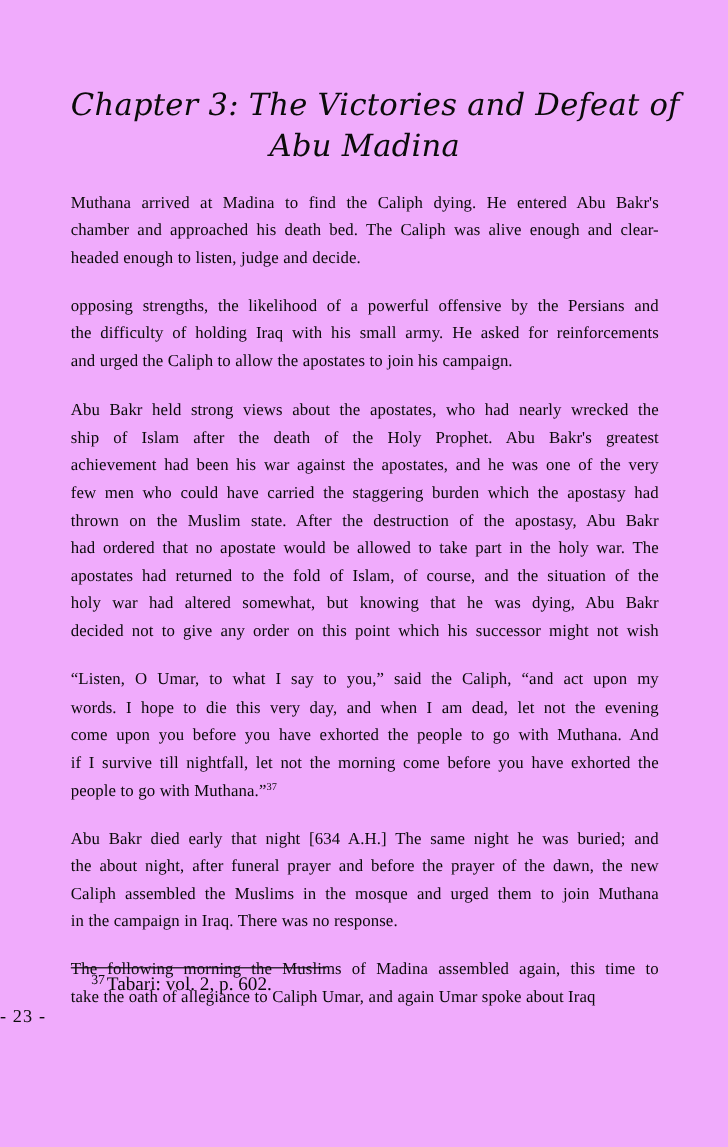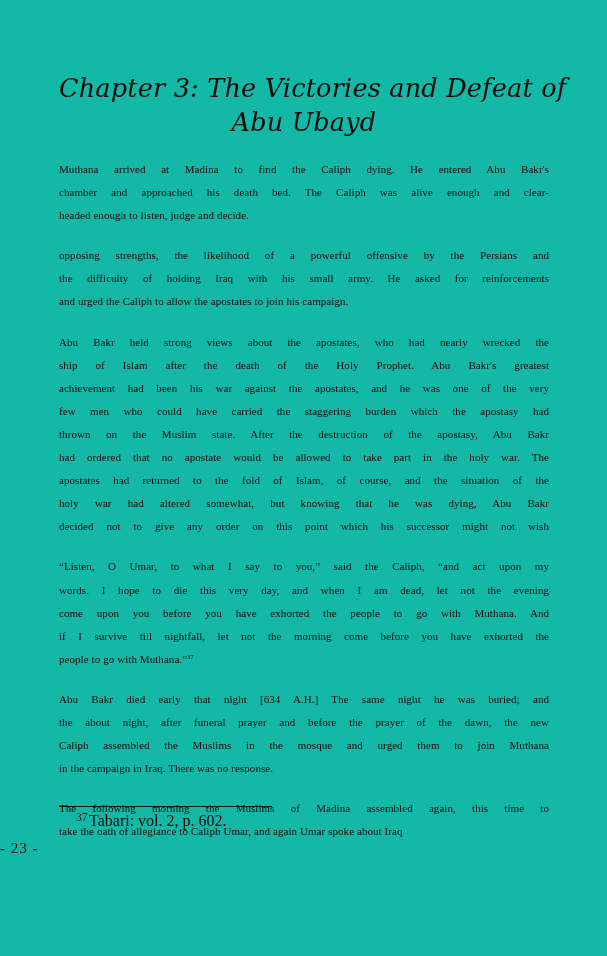--- a/index.html
+++ b/index.html
@@ -15,21 +15,21 @@
     color: #000000;
     overflow: hidden;
   }
 
   .page {
     position: absolute;
     left: 0;
     top: 0;
     width: 607px;
     height: 956px;
-    background: #14b8a6;
+    background: #f0abfc;
   }
 
   
   .chapter-title {
     position: absolute;
     left: 59px;
     top: 54px;
     width: 490px;
     text-align: center;
     font-family: "DejaVu Serif", "Liberation Serif", serif;
@@ -48,21 +48,21 @@
   
   .body-block {
     position: absolute;
     left: 59px;
     top: 158px;
     width: 490px;
   }
 
   p.para {
     margin: 0 0 17px 0;
-    font-size: 11px;
+    font-size: 14px;
     line-height: 23.1px;
     text-align: justify;
     text-align-last: left;
     color: #0a0a0a;
     letter-spacing: 0.005em;
     word-spacing: 0.01em;
     hyphens: none;
     -webkit-hyphens: none;
   }
   p.para:last-child {
@@ -126,21 +126,21 @@
     letter-spacing: 0.06em;
   }
 </style>
 </head>
 <body>
 
 <div class="page">
 
   <h1 class="chapter-title">
     <span class="t-line">Chapter 3: The Victories and Defeat of</span>
-    <span class="t-line">Abu Ubayd</span>
+    <span class="t-line">Abu Madina</span>
   </h1>
 
   <div class="body-block">
 
     <p class="para">
       <span class="ln">Muthana arrived at Madina to find the Caliph dying. He entered Abu Bakr's</span>
       <span class="ln">chamber and approached his death bed. The Caliph was alive enough and clear-</span>
       <span class="ln last">headed enough to listen, judge and decide.</span>
     </p>
 

